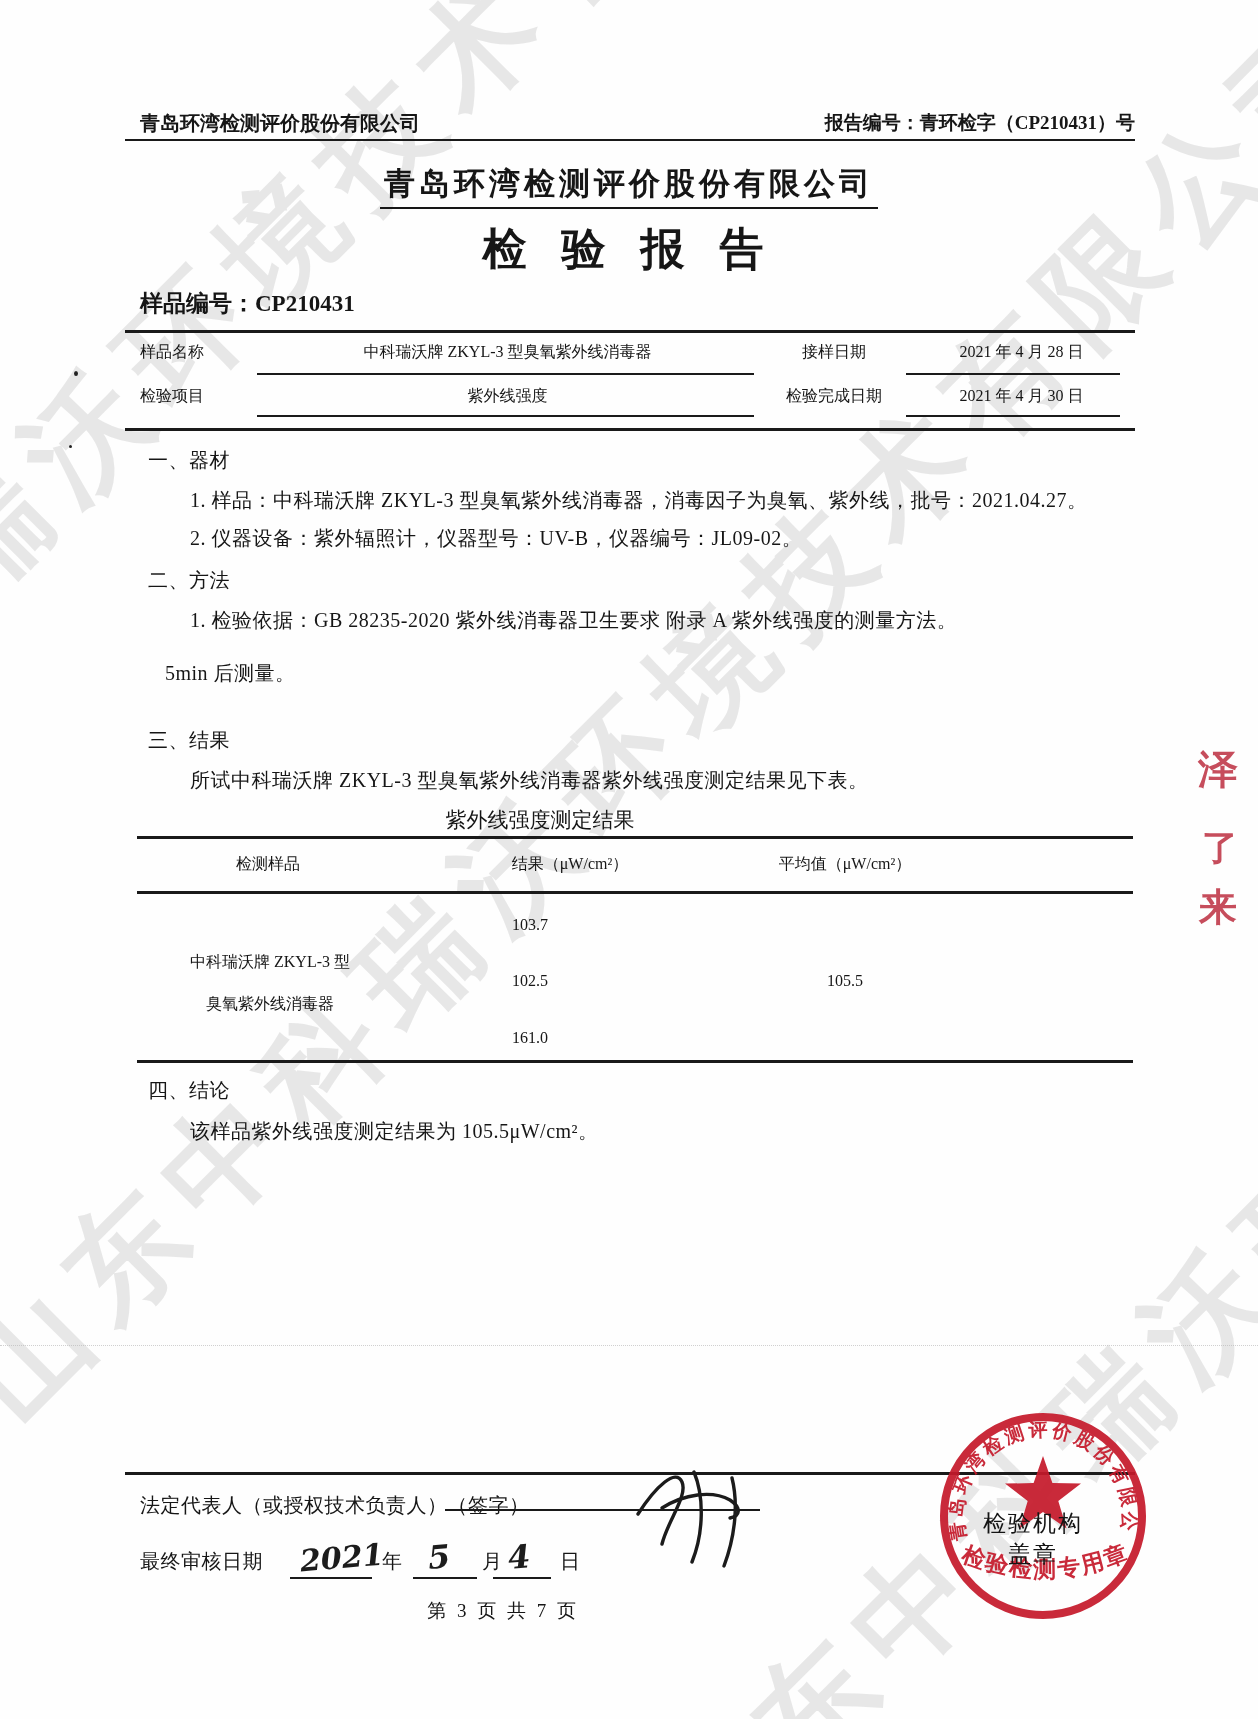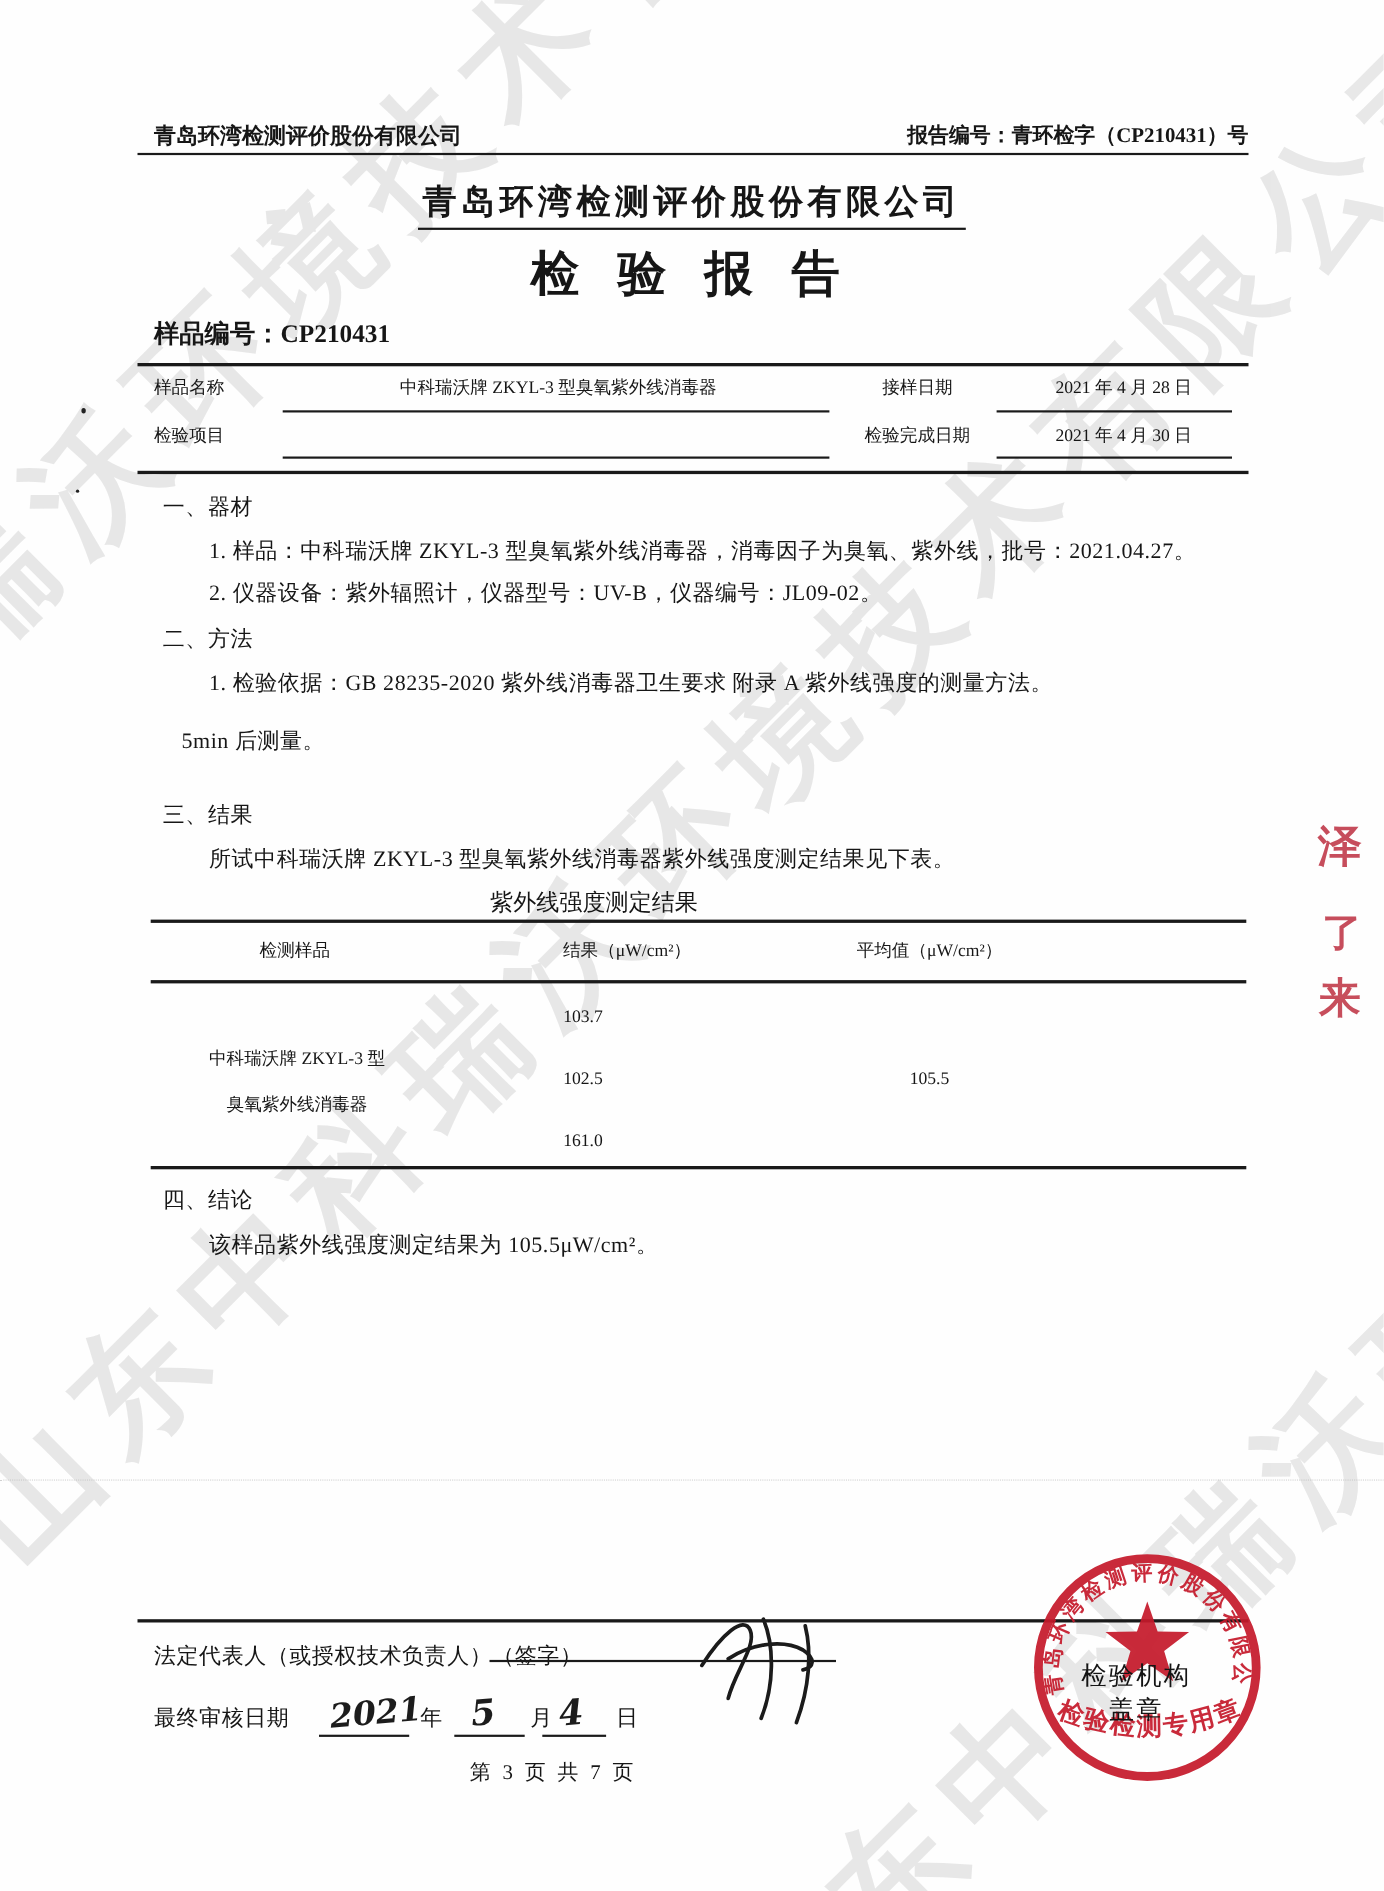--- a/index.html
+++ b/index.html
@@ -68,20 +68,21 @@
       <span class="abs cellv" style="left:15px;top:9px;">样品名称</span>
       <span class="abs cellv ctr" style="left:130px;top:9px;width:505px;">中科瑞沃牌 ZKYL-3 型臭氧紫外线消毒器</span>
       <span class="abs cellv ctr" style="left:635px;top:9px;width:148px;">接样日期</span>
       <span class="abs cellv ctr" style="left:783px;top:9px;width:227px;">2021 年 4 月 28 日</span>
     </div>
     <div class="abs rule" style="left:132px;top:43px;width:497px;height:2px;"></div>
     <div class="abs rule" style="left:781px;top:43px;width:214px;height:2px;"></div>
 
     <div class="abs" style="left:0;top:45px;width:1010px;height:40px;text-decoration:underline;">
       <span class="abs cellv" style="left:15px;top:11px;">检验项目</span>
+      <span class="abs cellv ctr" style="left:130px;top:11px;width:505px;">紫外线强度</span>
       <span class="abs cellv ctr" style="left:625px;top:11px;width:168px;">检验完成日期</span>
       <span class="abs cellv ctr" style="left:783px;top:11px;width:227px;">2021 年 4 月 30 日</span>
     </div>
     <div class="abs rule" style="left:132px;top:85px;width:497px;height:2px;"></div>
     <div class="abs rule" style="left:781px;top:85px;width:214px;height:2px;"></div>
 
     <div class="abs rule" style="left:0;top:98px;width:1010px;height:3px;"></div>
   </div>
 
   <div class="abs content body-text" style="left:148px;top:447px;">一、器材</div>

